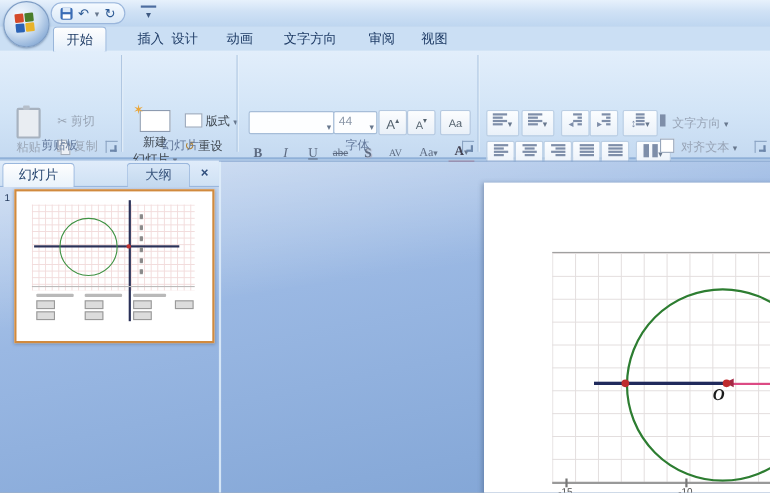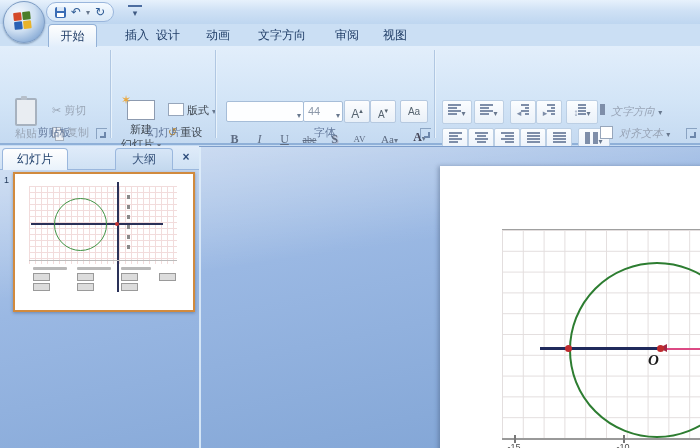--- a/index.html
+++ b/index.html
@@ -70,21 +70,21 @@
   .lines-ic{display:inline-block;width:13px;height:12px;background-repeat:no-repeat;
     background-image:linear-gradient(#7e8ea9,#7e8ea9),linear-gradient(#7e8ea9,#7e8ea9),linear-gradient(#7e8ea9,#7e8ea9),linear-gradient(#7e8ea9,#7e8ea9);}
   .al{background-size:13px 2px,9px 2px,13px 2px,9px 2px;background-position:0 0,0 3px,0 6px,0 9px;}
   .ac{background-size:13px 2px,9px 2px,13px 2px,9px 2px;background-position:0 0,2px 3px,0 6px,2px 9px;}
   .ar{background-size:13px 2px,9px 2px,13px 2px,9px 2px;background-position:0 0,4px 3px,0 6px,4px 9px;}
   .aj{background-size:13px 2px,13px 2px,13px 2px,13px 2px;background-position:0 0,0 3px,0 6px,0 9px;}
   .cols{background-image:linear-gradient(#7e8ea9,#7e8ea9),linear-gradient(#7e8ea9,#7e8ea9);
     background-size:5px 12px,5px 12px;background-position:0 0,8px 0;}
   .pbtn{position:absolute;width:24px;height:22px;border:1px solid #bccfe4;border-radius:2px;
     text-align:center;line-height:20px;background:linear-gradient(#fbfdff,#eaf1f9);}
-  .prow-lbl{position:absolute;font-size:11px;color:#98a4b6;white-space:nowrap;font-style:italic;}
+  .prow-lbl{position:absolute;font-size:11px;color:#98a4b6;white-space:nowrap;}
   
   .workbench{position:absolute;left:0;top:146px;width:700px;height:302px;
     background:linear-gradient(168deg,#bdd2ee 0%,#9ab8e3 38%,#7fa3d4 100%);border-top:1px solid #7e9ecb;}
   .workbench::before{content:"";position:absolute;left:0;top:0;width:100%;height:60%;
     background:linear-gradient(172deg,rgba(255,255,255,.38),rgba(255,255,255,0) 55%);pointer-events:none;}
   .paneltabs{position:absolute;left:0;top:-1px;width:199px;height:23px;
     background:linear-gradient(#e0ecfa,#cfe1f4);border-bottom:1px solid #9ab7dd;z-index:4;}
   .ptab{position:absolute;top:2px;height:21px;line-height:20px;font-size:12px;color:#23436e;
     text-align:center;border:1px solid #9ab7dd;border-bottom:none;border-radius:4px 4px 0 0;}
   .ptab.active{background:linear-gradient(#fefefe,#e9f2fb);z-index:2;}

